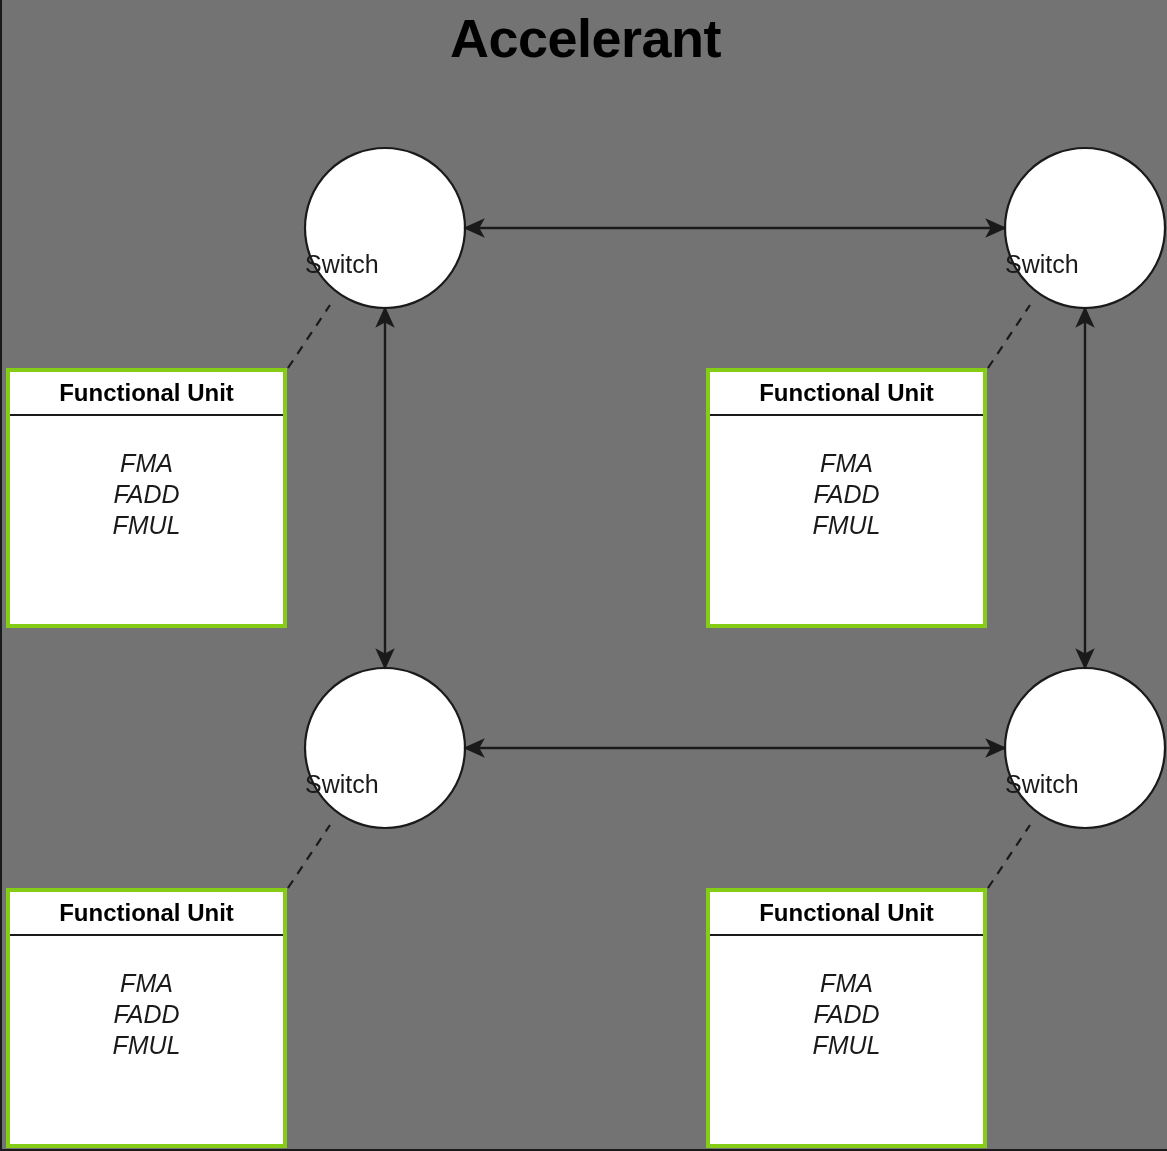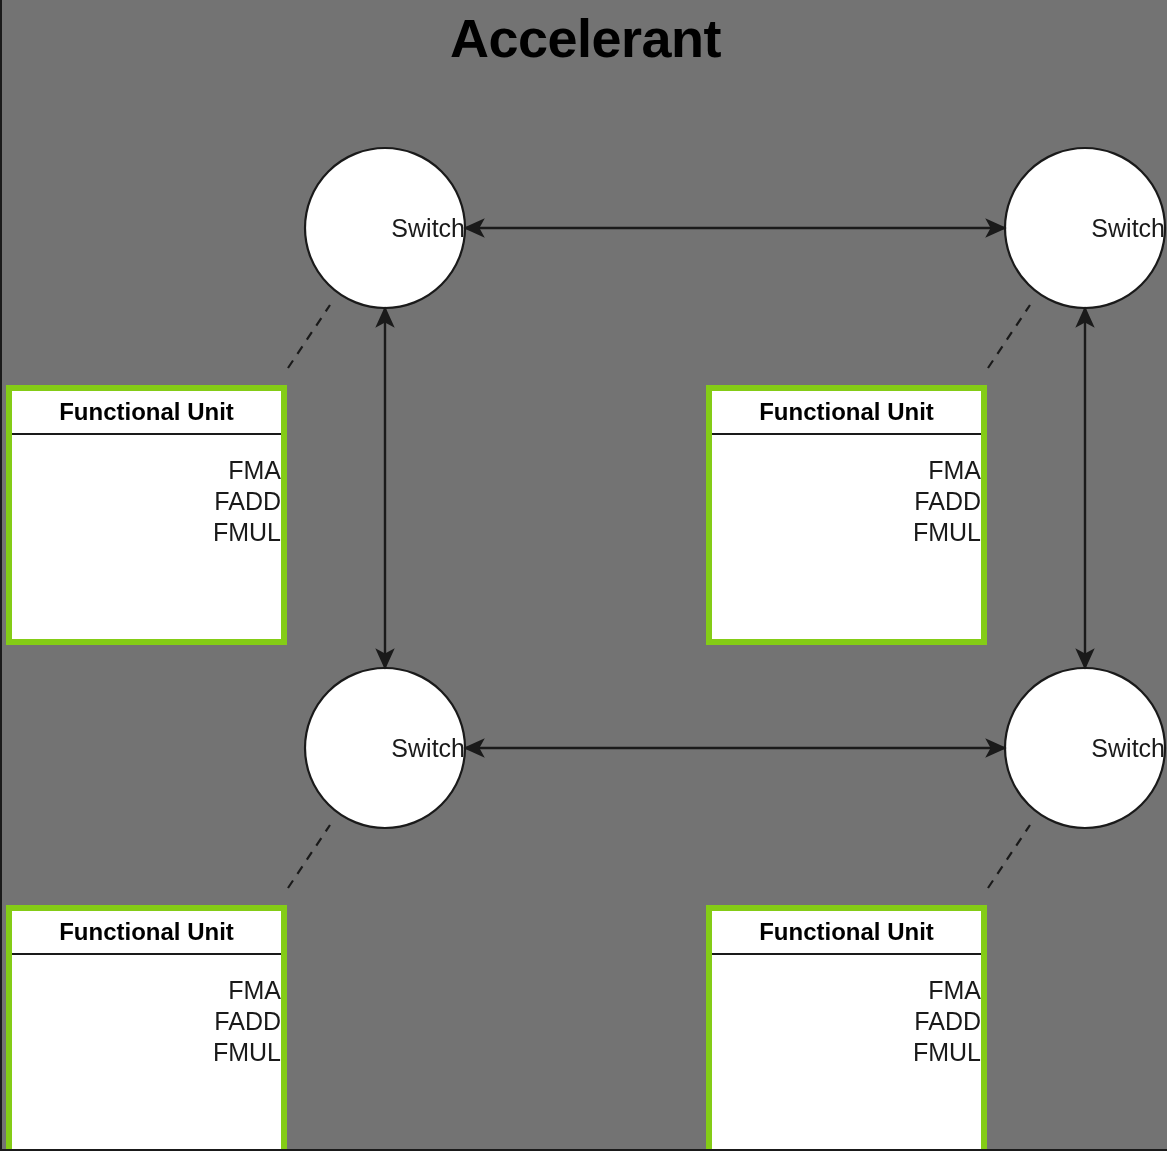--- a/index.html
+++ b/index.html
@@ -38,52 +38,53 @@
     font-size: 54px;
     font-weight: bold;
     letter-spacing: -0.5px;
     line-height: 64px;
     color: #000000;
   }
   
   .switch-label {
     position: absolute;
     width: 160px;
-    text-align: right;
+    text-align: left;
     font-size: 25px;
     line-height: 28px;
     color: #1a1a1a;
+    margin-top: 36px;
   }
   
   .fu {
     position: absolute;
     box-sizing: border-box;
     background: #ffffff;
-    border: 6px solid #84cc16;
+    border: 4px solid #84cc16;
     width: 281px;
-    margin-top: 17px;
   }
   .fu-header {
     height: 44px;
     box-sizing: border-box;
     border-bottom: 2px solid #1a1a1a;
     display: flex;
     align-items: center;
     justify-content: center;
     font-size: 24px;
     font-weight: bold;
     color: #000000;
   }
   .fu-body {
     box-sizing: border-box;
-    padding-top: 20px;
-    text-align: right;
+    padding-top: 32px;
+    text-align: center;
     font-size: 25px;
     line-height: 31px;
     color: #1a1a1a;
+    font-style: italic;
   }
   .fu-op { display: block; }
 </style>
 </head>
 <body>
 
 <div id="canvas">
 
   <div class="title">Accelerant</div>
 

